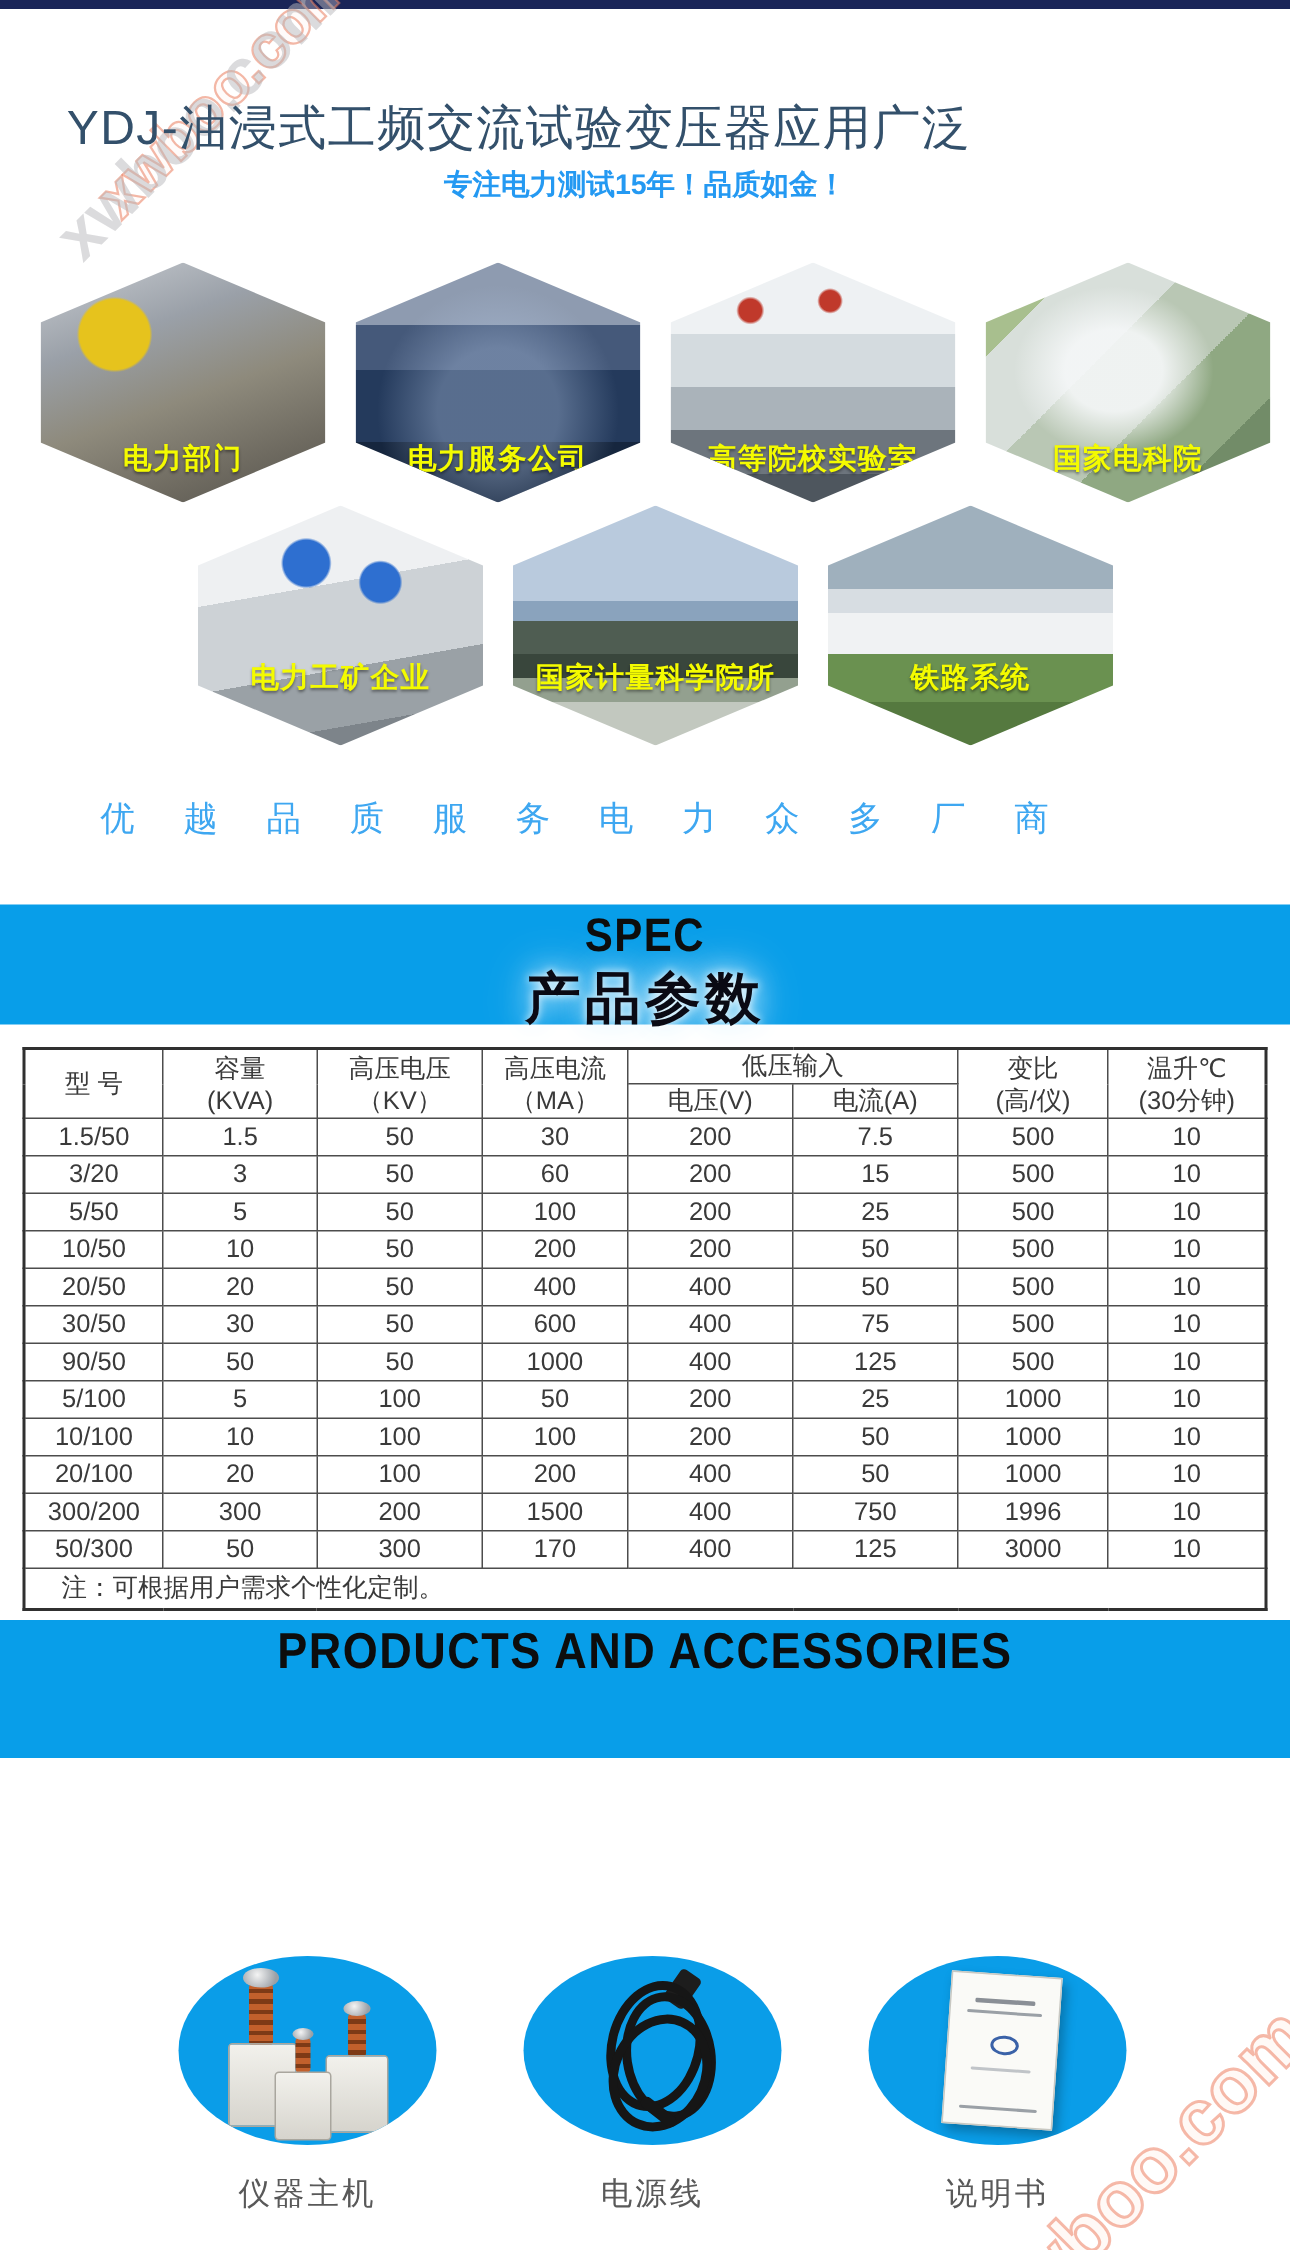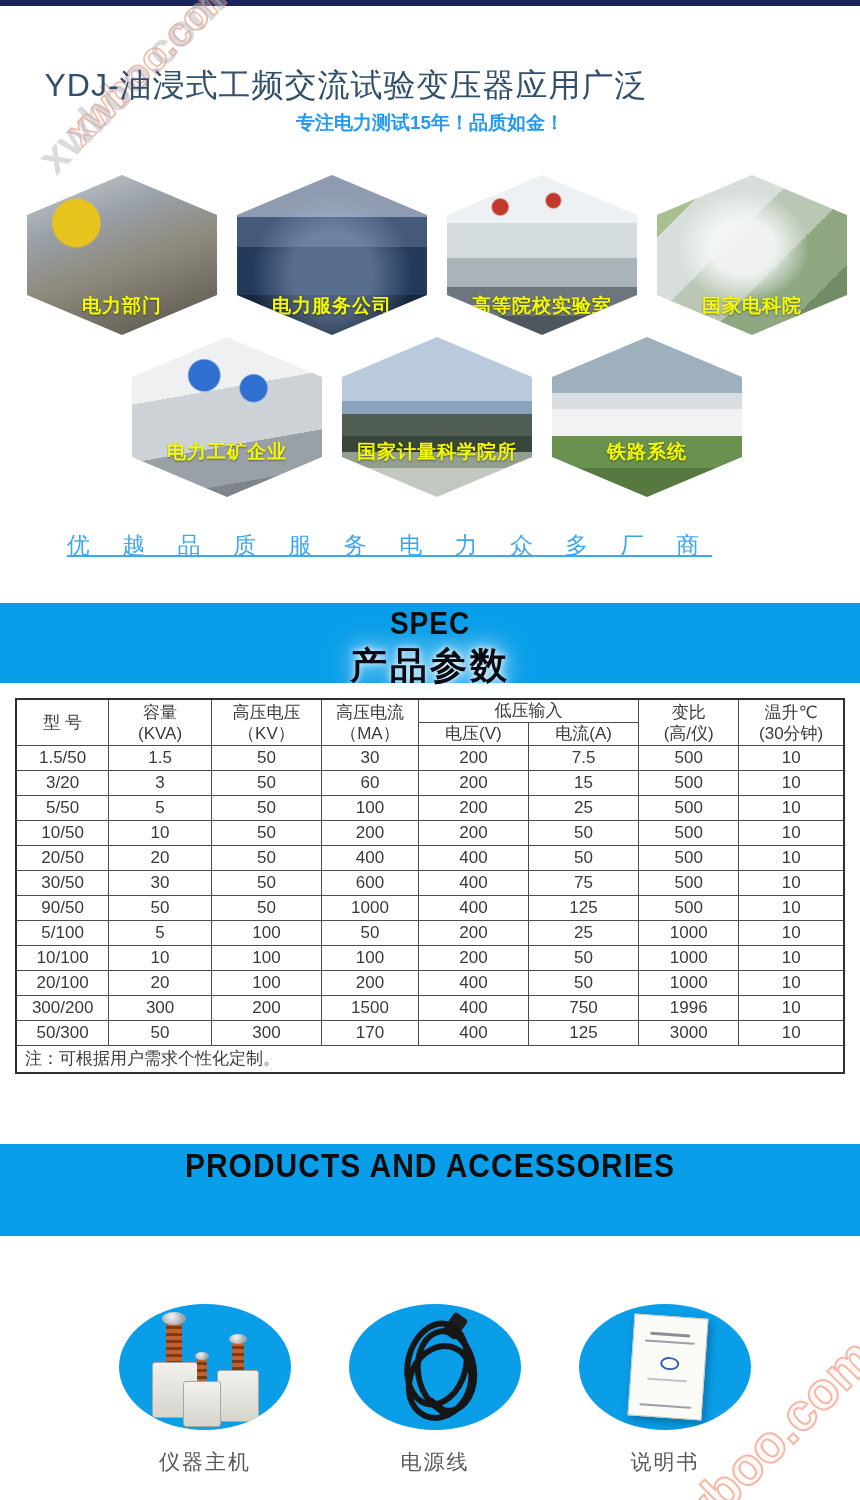--- a/index.html
+++ b/index.html
@@ -39,41 +39,41 @@
       linear-gradient(180deg,#b9cadd 0 40%,#8aa3bd 40% 48%,#4f5d52 48% 62%,#39463c 62% 72%,#93a08f 72% 82%,#c2c8bf 82%);}
   .hex-6{left:552px;top:337px;background:
       linear-gradient(180deg,#9fb0bd 0 35%,#d7dde2 35% 45%,#f0f2f3 45% 62%,#6a9150 62% 82%,#55793f 82%);}
   .hex-label{position:absolute;left:0;right:0;bottom:16px;text-align:center;
       color:#f4fb00;font-size:19px;font-weight:700;letter-spacing:1px;
       text-shadow:0 1px 2px rgba(0,0,0,.45);}
   .hex-4 .hex-label,.hex-5 .hex-label,.hex-6 .hex-label{bottom:32px;}
 
   
   .slogan{position:absolute;left:0;top:530px;width:779px;text-align:center;
-      font-size:23px;font-weight:500;color:#3ea7f1;letter-spacing:13px;text-decoration:underline;}
+      font-size:23px;font-weight:500;color:#3ea7f1;letter-spacing:13px;}
 
   
   .banner{position:absolute;left:0;width:860px;background:#089ee9;text-align:center;}
   .banner-spec{top:603px;height:80px;}
-  .banner-acc{top:1144px;height:92px;}
+  .banner-acc{top:1080px;height:92px;}
   .banner-en{display:block;margin-top:5px;font-size:28px;font-weight:900;color:#0d0d0d;
       letter-spacing:1px;transform:scaleY(1.12);}
   .banner-acc .banner-en{font-size:30px;}
   .banner-zh{display:block;margin-top:1px;font-size:37px;font-weight:900;color:#0a0a14;
       letter-spacing:3px;
       text-shadow:0 0 6px rgba(255,255,255,.95),0 0 18px rgba(205,240,255,.95),0 0 32px rgba(255,255,255,.8);}
 
   
   .spec-table{position:absolute;left:15px;top:698px;width:830px;border-collapse:collapse;
       border:2px solid #303030;color:#3a3a3a;font-size:17px;}
   .spec-table th,.spec-table td{border:1px solid #4d4d4d;text-align:center;padding:0;
       font-weight:400;}
   .spec-table th{height:22px;line-height:20px;}
   .spec-table td{height:24px;line-height:24px;}
-  .spec-table .note-cell{text-align:left;padding-left:8px;height:26px;line-height:26px;}
+  .spec-table .note-cell{text-align:left;padding-left:24px;height:26px;line-height:26px;}
   .hline{display:block;line-height:21px;}
 
   
   .acc-circle{position:absolute;top:1304px;width:172px;height:126px;border-radius:50%;
       background:#0a9de8;overflow:hidden;}
   .acc-0{left:119px;}.acc-1{left:349px;}.acc-2{left:579px;}
   .acc-label{position:absolute;top:1448px;width:172px;text-align:center;
       font-size:21px;color:#595959;letter-spacing:2px;}
   .acc-label-0{left:119px;}.acc-label-1{left:349px;}.acc-label-2{left:579px;}
 

